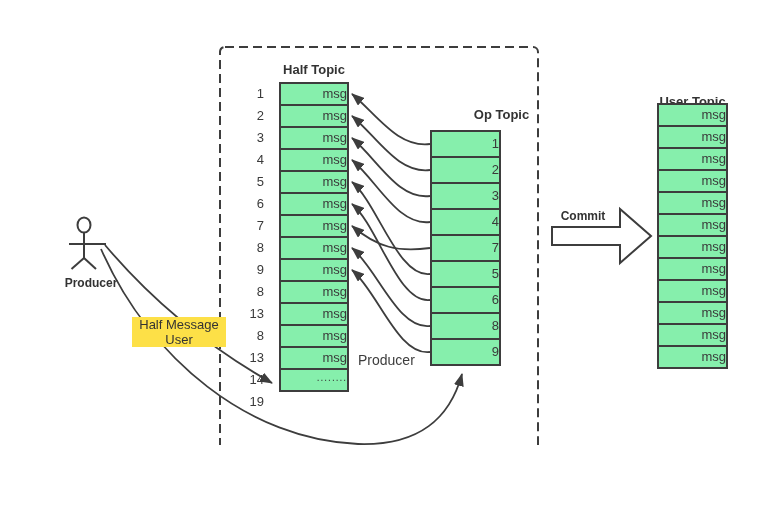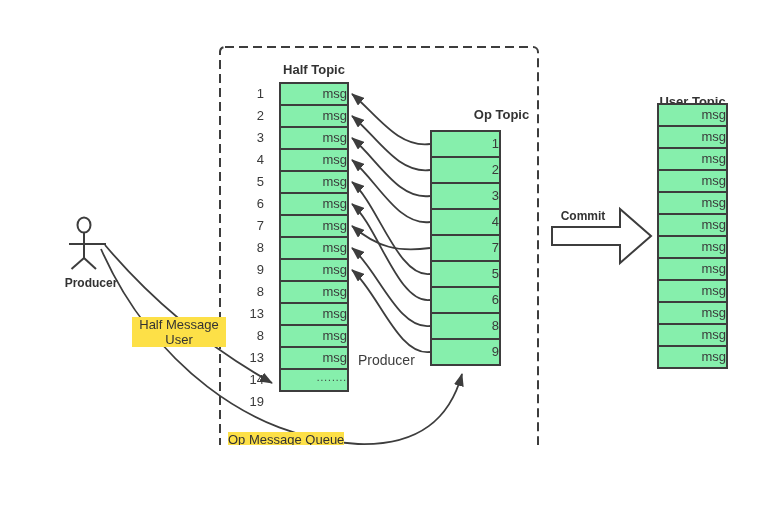--- a/index.html
+++ b/index.html
@@ -134,19 +134,18 @@
     <div class="cell">msg</div>
   </div>
 
   <div class="bold-label" style="left:56px;top:276px;width:70px;text-align:center;">Producer</div>
 
   <div class="q-label" style="left:132px;top:317px;width:94px;">
     <span style="display:block">Half Message</span>
     <span style="display:block">User</span>
   </div>
 
-  <div class="q-label" style="left:228px;top:432px;">Op Message Queue</div>
 
   <div class="plain-label" style="left:358px;top:352px;">Producer</div>
 
   <div class="bold-label" style="left:551px;top:209px;width:64px;">Commit</div>
 
 </div>
 
 </body></html>

